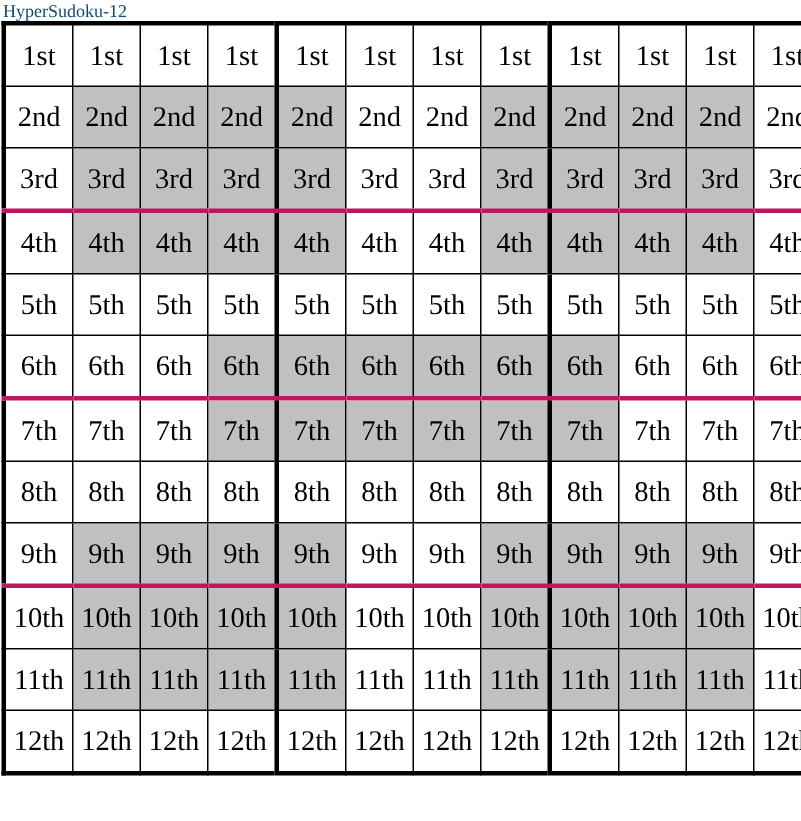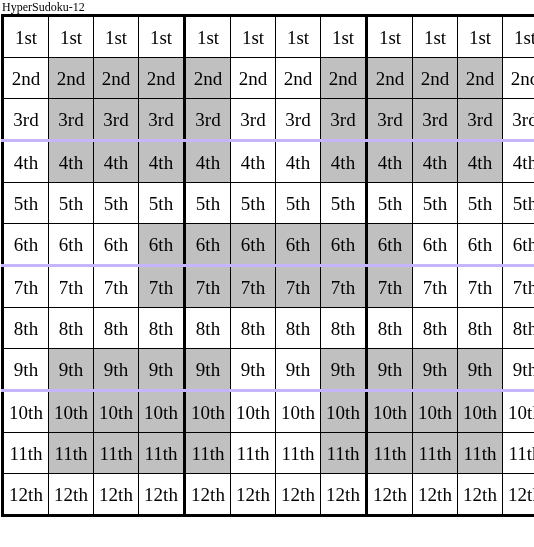--- a/index.html
+++ b/index.html
@@ -10,21 +10,21 @@
   body {
     width: 534px;
     height: 547px;
     font-family: "Liberation Serif", "DejaVu Serif", serif;
     overflow: hidden;
   }
   #page-title {
     font-family: "Liberation Serif", "DejaVu Serif", serif;
     font-size: 12px;
     line-height: 13px;
-    color: #000000;
+    color: #0c4a6e;
     padding: 1px 0 0 2px;
     height: 13px;
     white-space: nowrap;
   }
   #grid-wrap {
     padding: 0 1px 1px 1px;
     box-sizing: border-box;
     width: 478px;
   }
   table.sudoku-grid {
@@ -48,21 +48,21 @@
     white-space: nowrap;
     overflow: hidden;
   }
   table.sudoku-grid td.shaded {
     background: #c0c0c0;
   }
   table.sudoku-grid td.box-right {
     border-right: 3px solid #000000;
   }
   table.sudoku-grid tr.box-bottom > td {
-    border-bottom: 3px solid #c4b5fd;
+    border-bottom: 3px solid #be185d;
   }
 </style>
 </head>
 <body>
 
 <div id="page-title">HyperSudoku-12</div>
 
 <div id="grid-wrap">
   <table class="sudoku-grid">
     <tbody id="grid-body">

